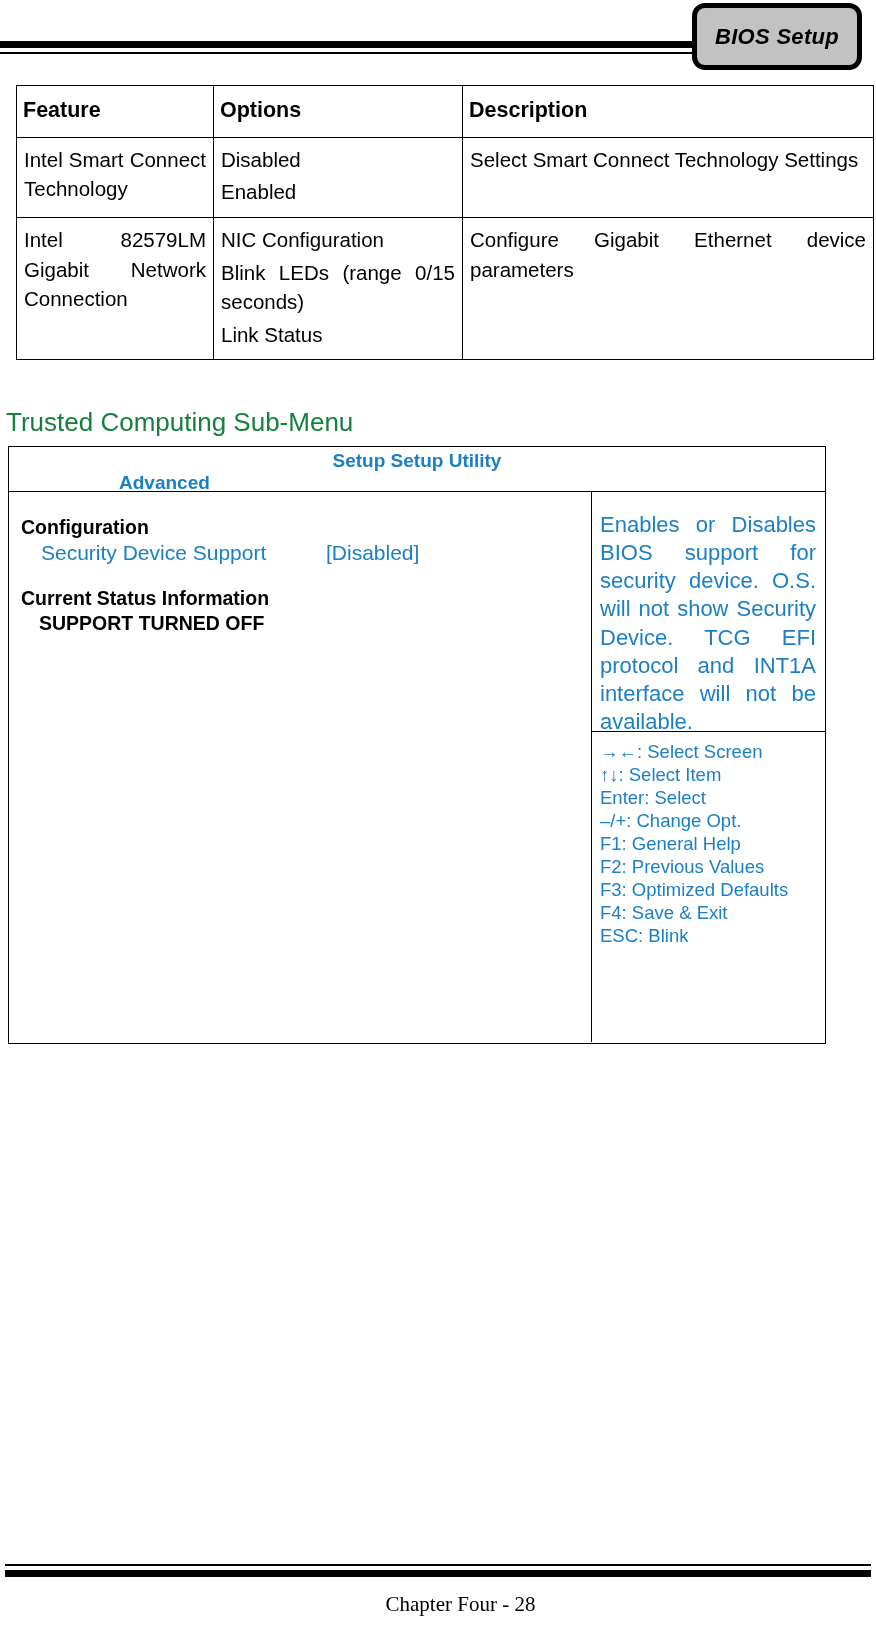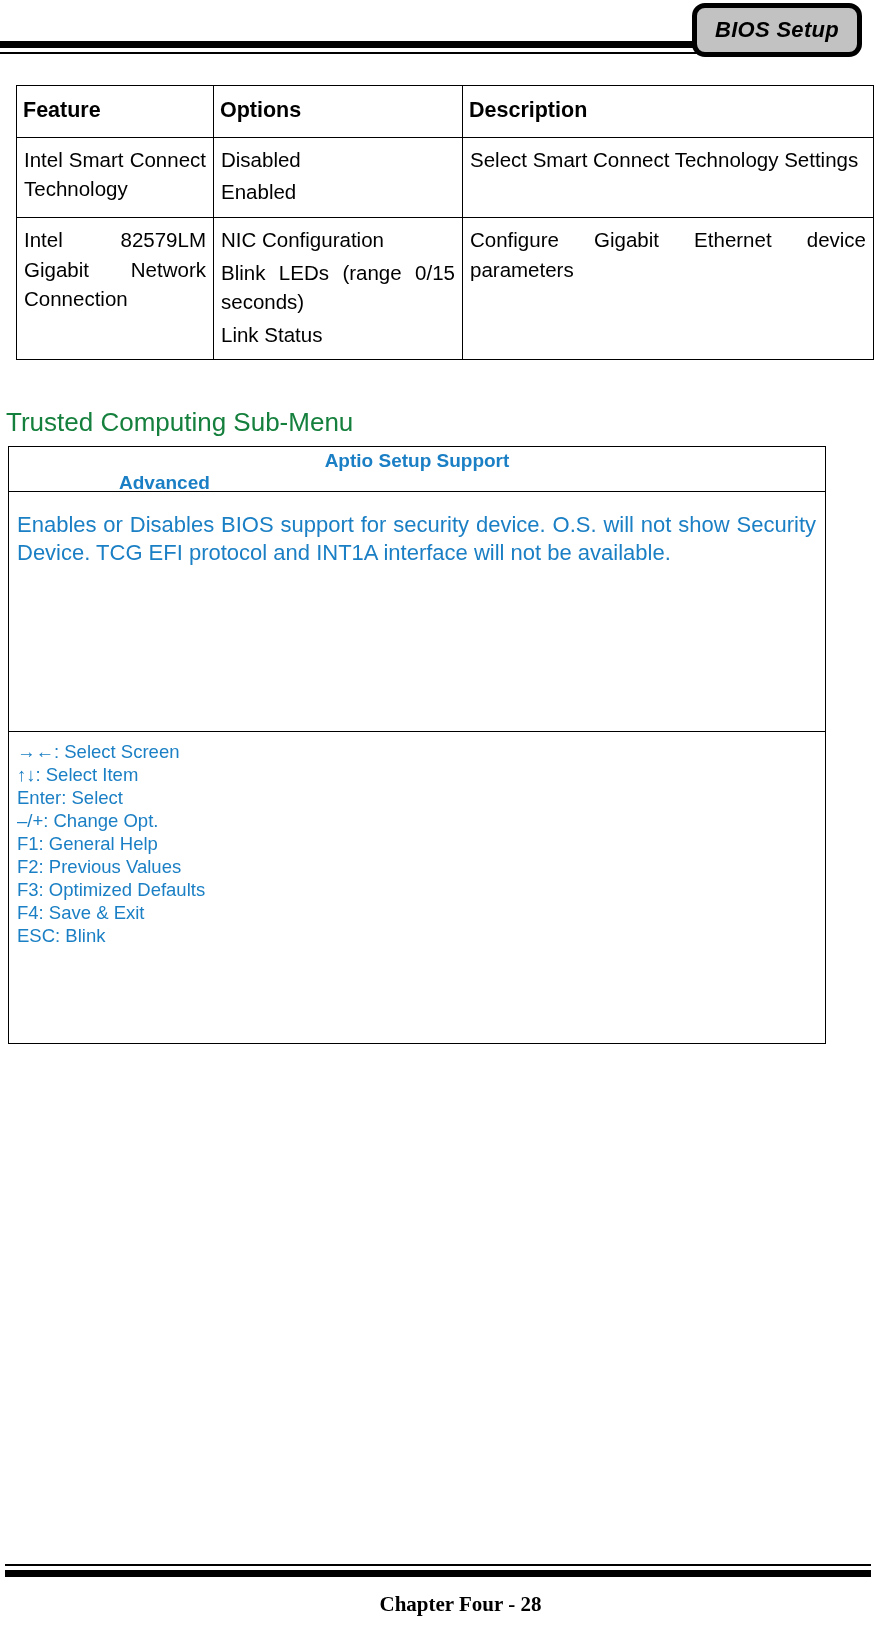--- a/index.html
+++ b/index.html
@@ -34,21 +34,21 @@
     position: absolute;
     left: 0; top: 52px;
     width: 836px;
     height: 2px;
     background: #000000;
   }
   #bios-setup-tab {
     position: absolute;
     left: 692px; top: 3px;
     width: 170px;
-    height: 54px;
+    height: 67px;
     background: #c2c2c2;
     border: 5px solid #000000;
     border-radius: 13px;
     box-sizing: border-box;
     display: flex;
     align-items: center;
     justify-content: center;
   }
   #bios-setup-tab .tab-label {
     font-weight: bold;
@@ -228,21 +228,21 @@
     width: 866px;
     height: 7px;
     background: #000000;
   }
   #footer-page-label {
     position: absolute;
     left: 0; right: 0;
     top: 73px;
     text-align: center;
     font-family: "Liberation Serif", serif;
-    font-weight: bold;
+    font-weight: normal;
     font-size: 21px;
     color: #000000;
     padding-left: 45px;
   }
 </style>
 </head>
 <body>
 
 <div id="header-area">
   <div id="header-rule-thick"></div>
@@ -279,26 +279,39 @@
       <td class="col-desc">Configure Gigabit Ethernet device parameters</td>
     </tr>
   </tbody>
 </table>
 
 <div id="submenu-heading">Trusted Computing Sub-Menu</div>
 
 <div id="bios-panel">
 
   <div id="bios-panel-titlebar">
-    <div id="bios-utility-title" class="bios-blue">Aptio Setup Support</div>
+    <div id="bios-utility-title" class="bios-blue">Setup Setup Utility</div>
     <div id="bios-menu-advanced" class="bios-blue">Advanced</div>
   </div>
 
   <div id="bios-panel-body">
 
+    <div id="bios-main-pane">
+      <div class="cfg-group-title">Configuration</div>
+
+      <div class="cfg-row">
+        <span class="cfg-row-label">Security Device Support</span>
+        <span class="cfg-row-value">[Disabled]</span>
+      </div>
+
+      <div class="cfg-spacer"></div>
+
+      <div class="cfg-group-title">Current Status Information</div>
+      <div class="cfg-status-line">SUPPORT TURNED OFF</div>
+    </div>
 
     <div id="bios-side-pane">
       <div id="bios-help-box">
         <p id="bios-help-text">Enables or Disables BIOS support for security device. O.S. will not show Security Device. TCG EFI protocol and INT1A interface will not be available.</p>
       </div>
       <div id="bios-keys-box">
         <div class="bios-key-line">→←: Select Screen</div>
         <div class="bios-key-line">↑↓: Select Item</div>
         <div class="bios-key-line">Enter: Select</div>
         <div class="bios-key-line">–/+: Change Opt.</div>

